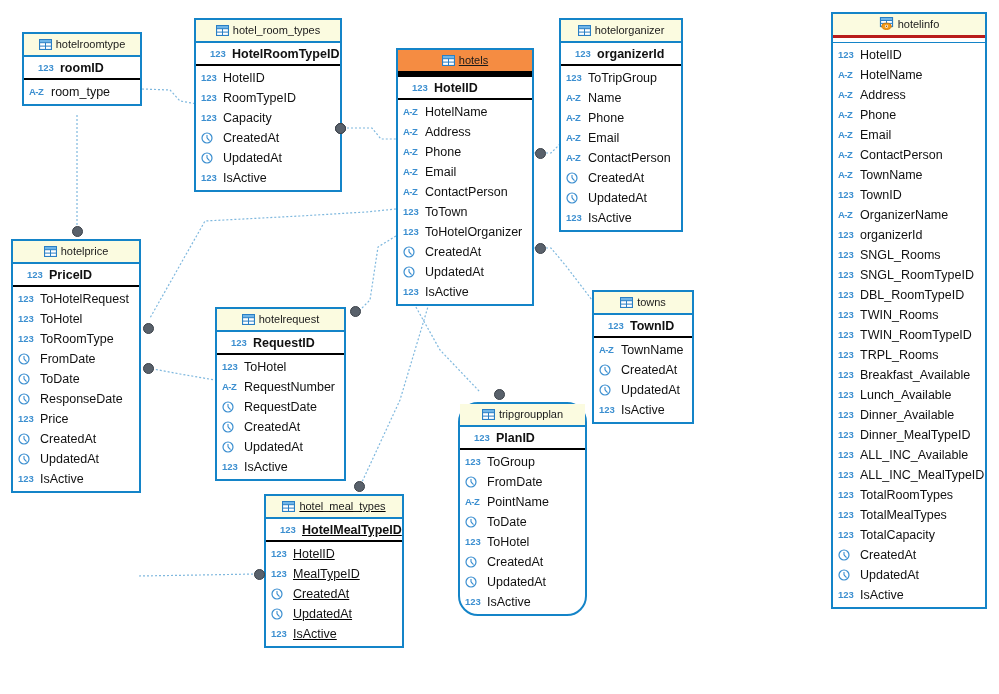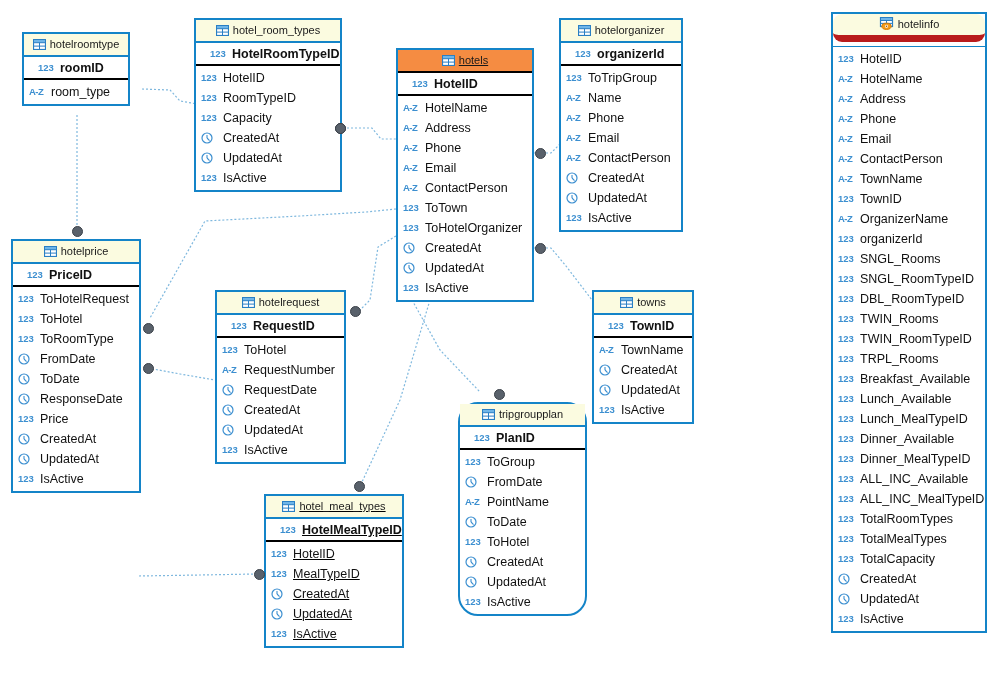--- a/index.html
+++ b/index.html
@@ -41,26 +41,25 @@
     border-bottom: 2px solid #1484c8;
     height: 21px;
     line-height: 21px;
     text-align: center;
     font-size: 11px;
     color: #1a1a1a;
     white-space: nowrap;
     position: relative;
   }
   .entity.view-entity .hdr {
-    border-bottom: 7px solid #b91c1c;
-    border-radius: 9px;
+    border-bottom: 3px solid #b91c1c;
   }
   .entity.highlight .hdr {
     background: #f58c42;
-    border-bottom: 2px solid #000000;
+    border-bottom: 6px solid #000000;
     text-decoration: underline;
   }
   .hdr .tbl-icon {
     display: inline-block;
     vertical-align: -2px;
     margin-right: 4px;
   }
   .pkrow {
     height: 21px;
     line-height: 21px;
@@ -122,21 +121,21 @@
       <path d="M347,128 L372,128 L381,139 L396,139" fill="none" stroke="#7fb8de" stroke-width="1.2" stroke-dasharray="2,2"></path>
       <path d="M534,153 L551,153 L562,142 L583,142" fill="none" stroke="#7fb8de" stroke-width="1.2" stroke-dasharray="2,2"></path>
       <path d="M534,248 L551,248 L566,266 L592,300" fill="none" stroke="#7fb8de" stroke-width="1.2" stroke-dasharray="2,2"></path>
       <path d="M396,209 L366,212 L300,216 L205,221 L150,318" fill="none" stroke="#7fb8de" stroke-width="1.2" stroke-dasharray="2,2"></path>
       <path d="M396,236 L378,247 L370,300 L360,310" fill="none" stroke="#7fb8de" stroke-width="1.2" stroke-dasharray="2,2"></path>
       <path d="M412,300 L440,350 L480,392" fill="none" stroke="#7fb8de" stroke-width="1.2" stroke-dasharray="2,2"></path>
       <path d="M430,300 L400,400 L362,482" fill="none" stroke="#7fb8de" stroke-width="1.2" stroke-dasharray="2,2"></path>
       <path d="M148,368 L180,374 L215,380" fill="none" stroke="#7fb8de" stroke-width="1.2" stroke-dasharray="2,2"></path>
       <path d="M139,576 L200,575 L256,574" fill="none" stroke="#7fb8de" stroke-width="1.2" stroke-dasharray="2,2"></path>
     </svg>
-<div class="entity" style="left: 22px; top: 32px; width: 108px;">
+<div class="entity" style="left: 22px; top: 32px; width: 120px;">
       <div class="hdr"><span class="tbl-icon"><svg width="13" height="11" viewBox="0 0 13 11">
             <rect x="0.5" y="0.5" width="12" height="10" fill="#ffffff" stroke="#2a7fc4" stroke-width="1.2"></rect>
             <rect x="0.5" y="0.5" width="12" height="3.2" fill="#6fb5e8" stroke="#2a7fc4" stroke-width="1"></rect>
             <line x1="6.5" y1="3.7" x2="6.5" y2="10.5" stroke="#2a7fc4" stroke-width="1"></line>
             <line x1="0.5" y1="7.1" x2="12.5" y2="7.1" stroke="#2a7fc4" stroke-width="1"></line>
           </svg></span><span>hotelroomtype</span></div>
       <div class="pkrow"><span class="tcode">123</span><span>roomID</span></div>
       <div class="cols">
         <div class="col"><span class="tcode az">A-Z</span><span>room_type</span></div>
       </div>
@@ -245,21 +244,20 @@
         <div class="col"><span class="tcode az">A-Z</span><span>OrganizerName</span></div>
         <div class="col"><span class="tcode">123</span><span>organizerId</span></div>
         <div class="col"><span class="tcode">123</span><span>SNGL_Rooms</span></div>
         <div class="col"><span class="tcode">123</span><span>SNGL_RoomTypeID</span></div>
         <div class="col"><span class="tcode">123</span><span>DBL_RoomTypeID</span></div>
         <div class="col"><span class="tcode">123</span><span>TWIN_Rooms</span></div>
         <div class="col"><span class="tcode">123</span><span>TWIN_RoomTypeID</span></div>
         <div class="col"><span class="tcode">123</span><span>TRPL_Rooms</span></div>
         <div class="col"><span class="tcode">123</span><span>Breakfast_Available</span></div>
         <div class="col"><span class="tcode">123</span><span>Lunch_Available</span></div>
-        <div class="col"><span class="tcode">123</span><span>Lunch_MealTypeID</span></div>
         <div class="col"><span class="tcode">123</span><span>Dinner_Available</span></div>
         <div class="col"><span class="tcode">123</span><span>Dinner_MealTypeID</span></div>
         <div class="col"><span class="tcode">123</span><span>ALL_INC_Available</span></div>
         <div class="col"><span class="tcode">123</span><span>ALL_INC_MealTypeID</span></div>
         <div class="col"><span class="tcode">123</span><span>TotalRoomTypes</span></div>
         <div class="col"><span class="tcode">123</span><span>TotalMealTypes</span></div>
         <div class="col"><span class="tcode">123</span><span>TotalCapacity</span></div>
         <div class="col"><span class="ticon"><svg width="12" height="12" viewBox="0 0 12 12">
               <circle cx="6" cy="6" r="5" fill="none" stroke="#3c8fd0" stroke-width="1.2"></circle>
               <line x1="6" y1="6" x2="6" y2="2.9" stroke="#3c8fd0" stroke-width="1.1"></line>
@@ -307,21 +305,21 @@
               <line x1="6" y1="6" x2="8.5" y2="8.6" stroke="#3c8fd0" stroke-width="1.1"></line>
             </svg></span><span>CreatedAt</span></div>
         <div class="col"><span class="ticon"><svg width="12" height="12" viewBox="0 0 12 12">
               <circle cx="6" cy="6" r="5" fill="none" stroke="#3c8fd0" stroke-width="1.2"></circle>
               <line x1="6" y1="6" x2="6" y2="2.9" stroke="#3c8fd0" stroke-width="1.1"></line>
               <line x1="6" y1="6" x2="8.5" y2="8.6" stroke="#3c8fd0" stroke-width="1.1"></line>
             </svg></span><span>UpdatedAt</span></div>
         <div class="col"><span class="tcode">123</span><span>IsActive</span></div>
       </div>
     </div>
-    <div class="entity" style="left: 215px; top: 290px; width: 131px;">
+    <div class="entity" style="left: 215px; top: 307px; width: 131px;">
       <div class="hdr"><span class="tbl-icon"><svg width="13" height="11" viewBox="0 0 13 11">
             <rect x="0.5" y="0.5" width="12" height="10" fill="#ffffff" stroke="#2a7fc4" stroke-width="1.2"></rect>
             <rect x="0.5" y="0.5" width="12" height="3.2" fill="#6fb5e8" stroke="#2a7fc4" stroke-width="1"></rect>
             <line x1="6.5" y1="3.7" x2="6.5" y2="10.5" stroke="#2a7fc4" stroke-width="1"></line>
             <line x1="0.5" y1="7.1" x2="12.5" y2="7.1" stroke="#2a7fc4" stroke-width="1"></line>
           </svg></span><span>hotelrequest</span></div>
       <div class="pkrow"><span class="tcode">123</span><span>RequestID</span></div>
       <div class="cols">
         <div class="col"><span class="tcode">123</span><span>ToHotel</span></div>
         <div class="col"><span class="tcode az">A-Z</span><span>RequestNumber</span></div>

